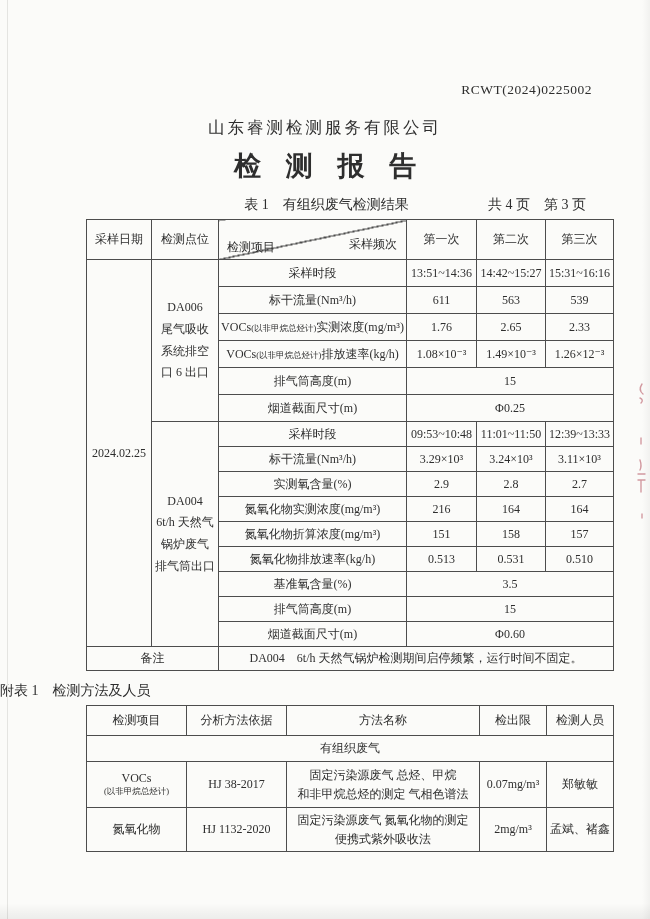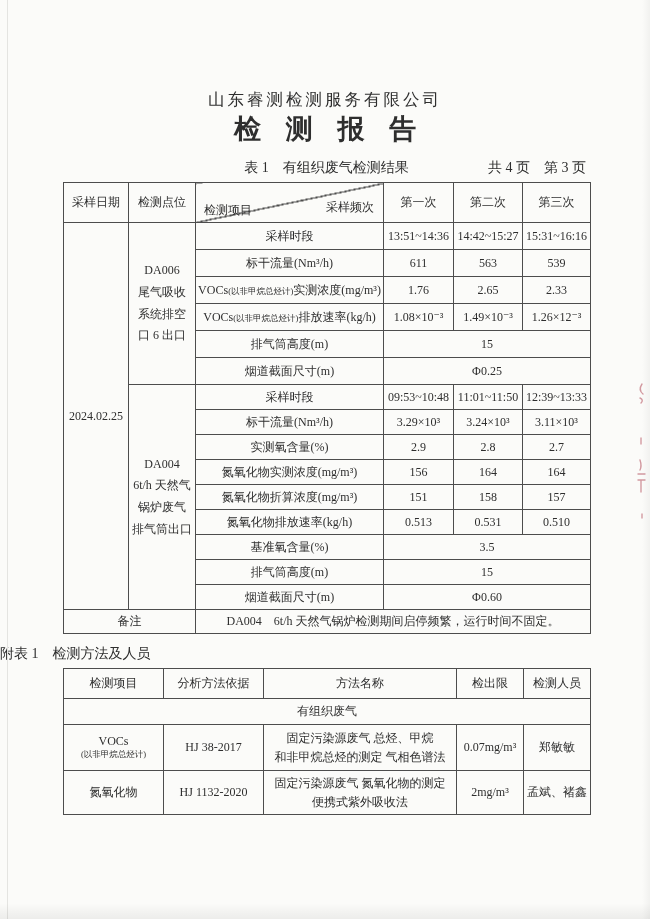--- a/index.html
+++ b/index.html
@@ -10,47 +10,48 @@
     padding-top:82px;
   }
   .edge-line{position:absolute;left:7px;top:0;bottom:0;width:1px;background:#e4e4e1;}
   .bottom-shade{position:absolute;left:0;right:0;bottom:0;height:16px;
     background:linear-gradient(to bottom,rgba(0,0,0,0),rgba(0,0,0,0.06));}
   .right-shade{position:absolute;top:0;bottom:0;right:0;width:8px;
     background:linear-gradient(to right,rgba(0,0,0,0),rgba(0,0,0,0.04));}
   .stamp{position:absolute;right:2px;top:376px;opacity:.55;}
 
   .report-no{text-align:right;padding-right:58px;font-size:13.5px;letter-spacing:.5px;}
-  .company{text-align:center;font-size:16.5px;letter-spacing:3px;margin-top:7px;}
-  .title{text-align:center;font-size:27px;font-weight:bold;letter-spacing:9px;text-indent:9px;}
+  .company{text-align:center;font-size:16.5px;letter-spacing:3px;margin-top:19px;}
+  .title{text-align:center;font-size:27px;font-weight:bold;letter-spacing:9px;margin-top:9px;text-indent:9px;}
   .caption-row{position:relative;width:527px;margin:12px 0 3px 63px;height:20px;font-size:14px;}
   .caption-row .caption{position:absolute;left:0;right:0;text-align:center;}
   .caption-row .page-info{position:absolute;right:4px;top:0;}
 
-  table{border-collapse:collapse;table-layout:fixed;width:527px;margin-left:63px;font-size:12px;}
+  table{border-collapse:collapse;table-layout:fixed;width:527px;margin-left:86px;font-size:12px;}
   td{border:1px solid #4d4d4d;text-align:center;vertical-align:middle;padding:1px 2px;overflow:hidden;}
   .h40{height:40px}.h28{height:27px}.h26{height:25px}.h25{height:24px}
   .h30{height:30px}.hg{height:26px}.h46{height:46px}.h44{height:44px}
   .pre{white-space:pre-line;line-height:1.8;}
   .small{font-size:8.5px;}
   .diag-cell{position:relative;padding:0;
     background:linear-gradient(to bottom right,transparent calc(50% - .7px),
       #4d4d4d calc(50% - .7px),#4d4d4d calc(50% + .7px),transparent calc(50% + .7px));}
   .diag-top{position:absolute;top:16px;right:9px;}
   .diag-bottom{position:absolute;bottom:3px;left:8px;}
   .caption2{font-size:14px;margin:11px 0 5px;}
   .mname{white-space:pre-line;line-height:1.55;}
 </style>
 </head>
 <body>
 
 <div class="page">
 
   <div class="edge-line"></div>
 
+  <div class="report-no">RCWT(2024)0225002</div>
   <div class="company">山东睿测检测服务有限公司</div>
   <div class="title">检 测 报 告</div>
 
   <div class="caption-row">
     <span class="caption">表 1　有组织废气检测结果</span>
     <span class="page-info">共 4 页　第 3 页</span>
   </div>
 
   <table>
     <colgroup>
@@ -129,21 +130,21 @@
       <td>3.11×10³</td>
     </tr>
     <tr class="h26">
       <td>实测氧含量(%)</td>
       <td>2.9</td>
       <td>2.8</td>
       <td>2.7</td>
     </tr>
     <tr class="h26">
       <td>氮氧化物实测浓度(mg/m³)</td>
-      <td>156</td>
+      <td>216</td>
       <td>164</td>
       <td>164</td>
     </tr>
     <tr class="h26">
       <td>氮氧化物折算浓度(mg/m³)</td>
       <td>151</td>
       <td>158</td>
       <td>157</td>
     </tr>
     <tr class="h26">

